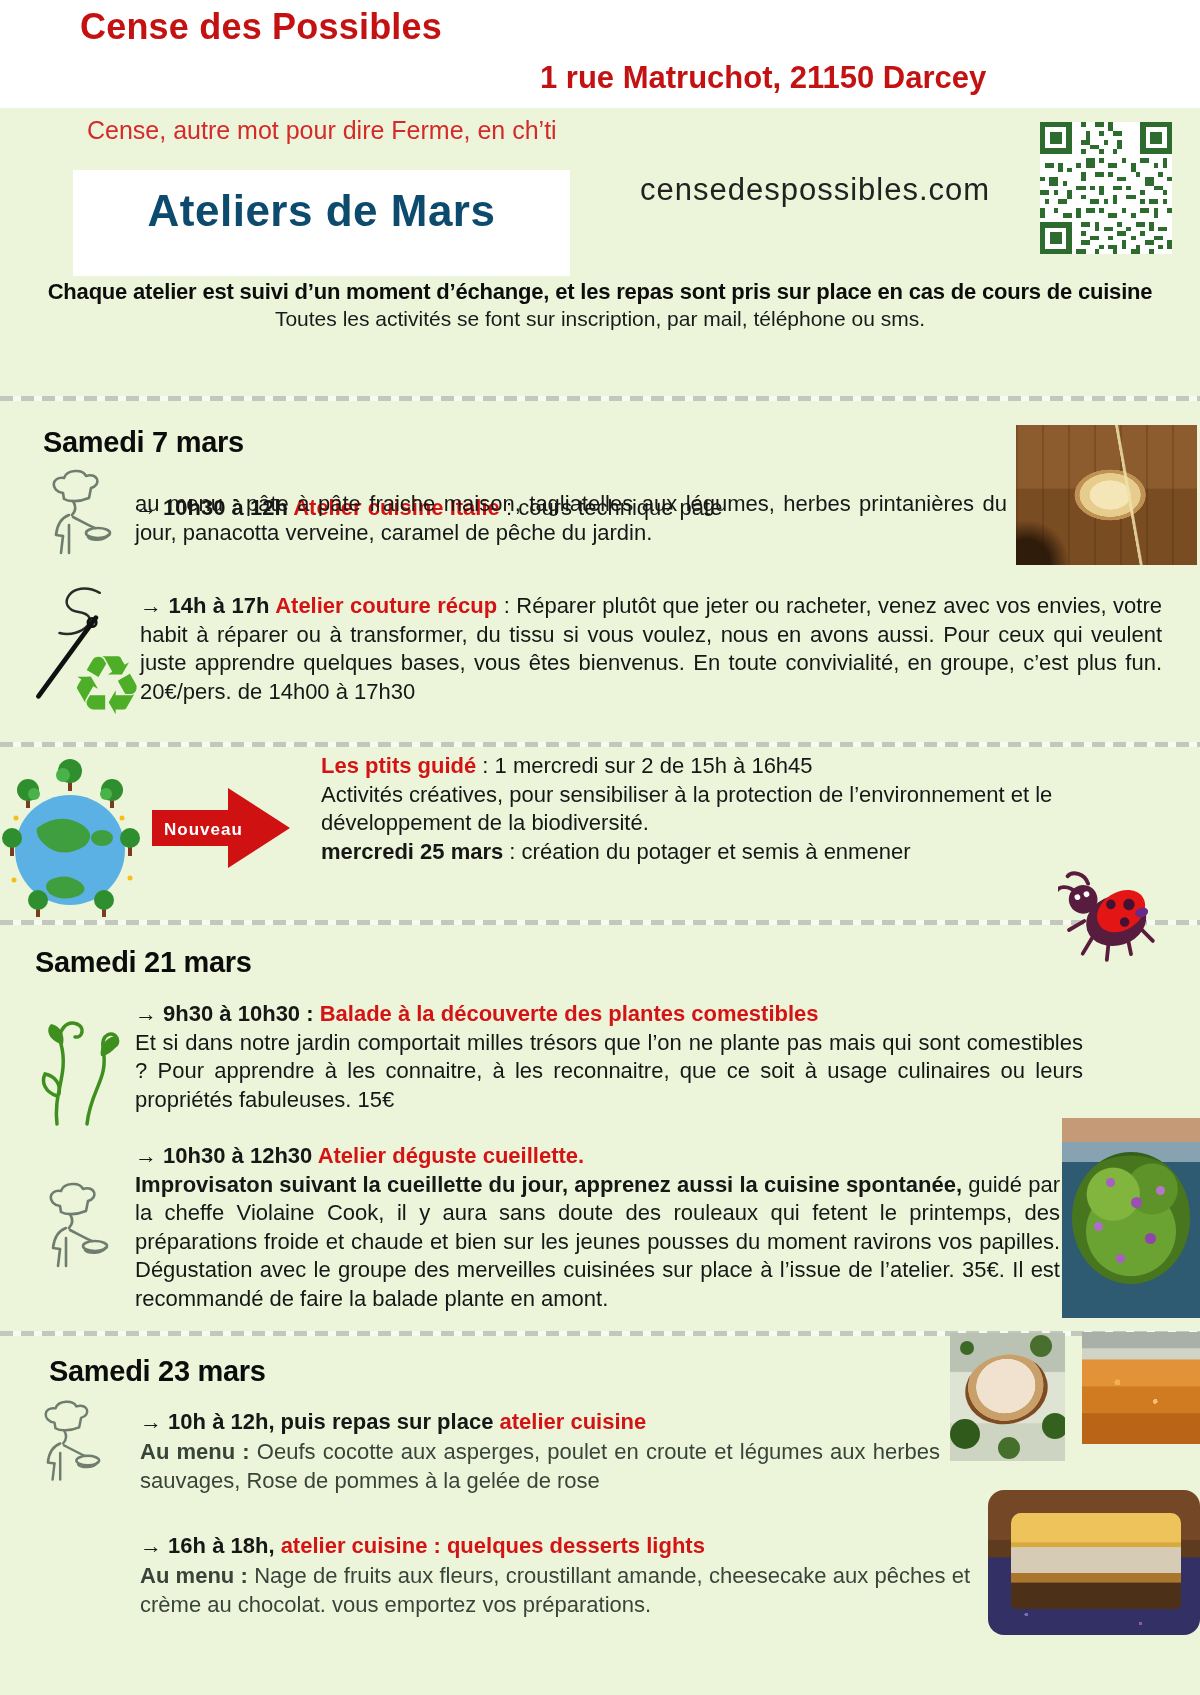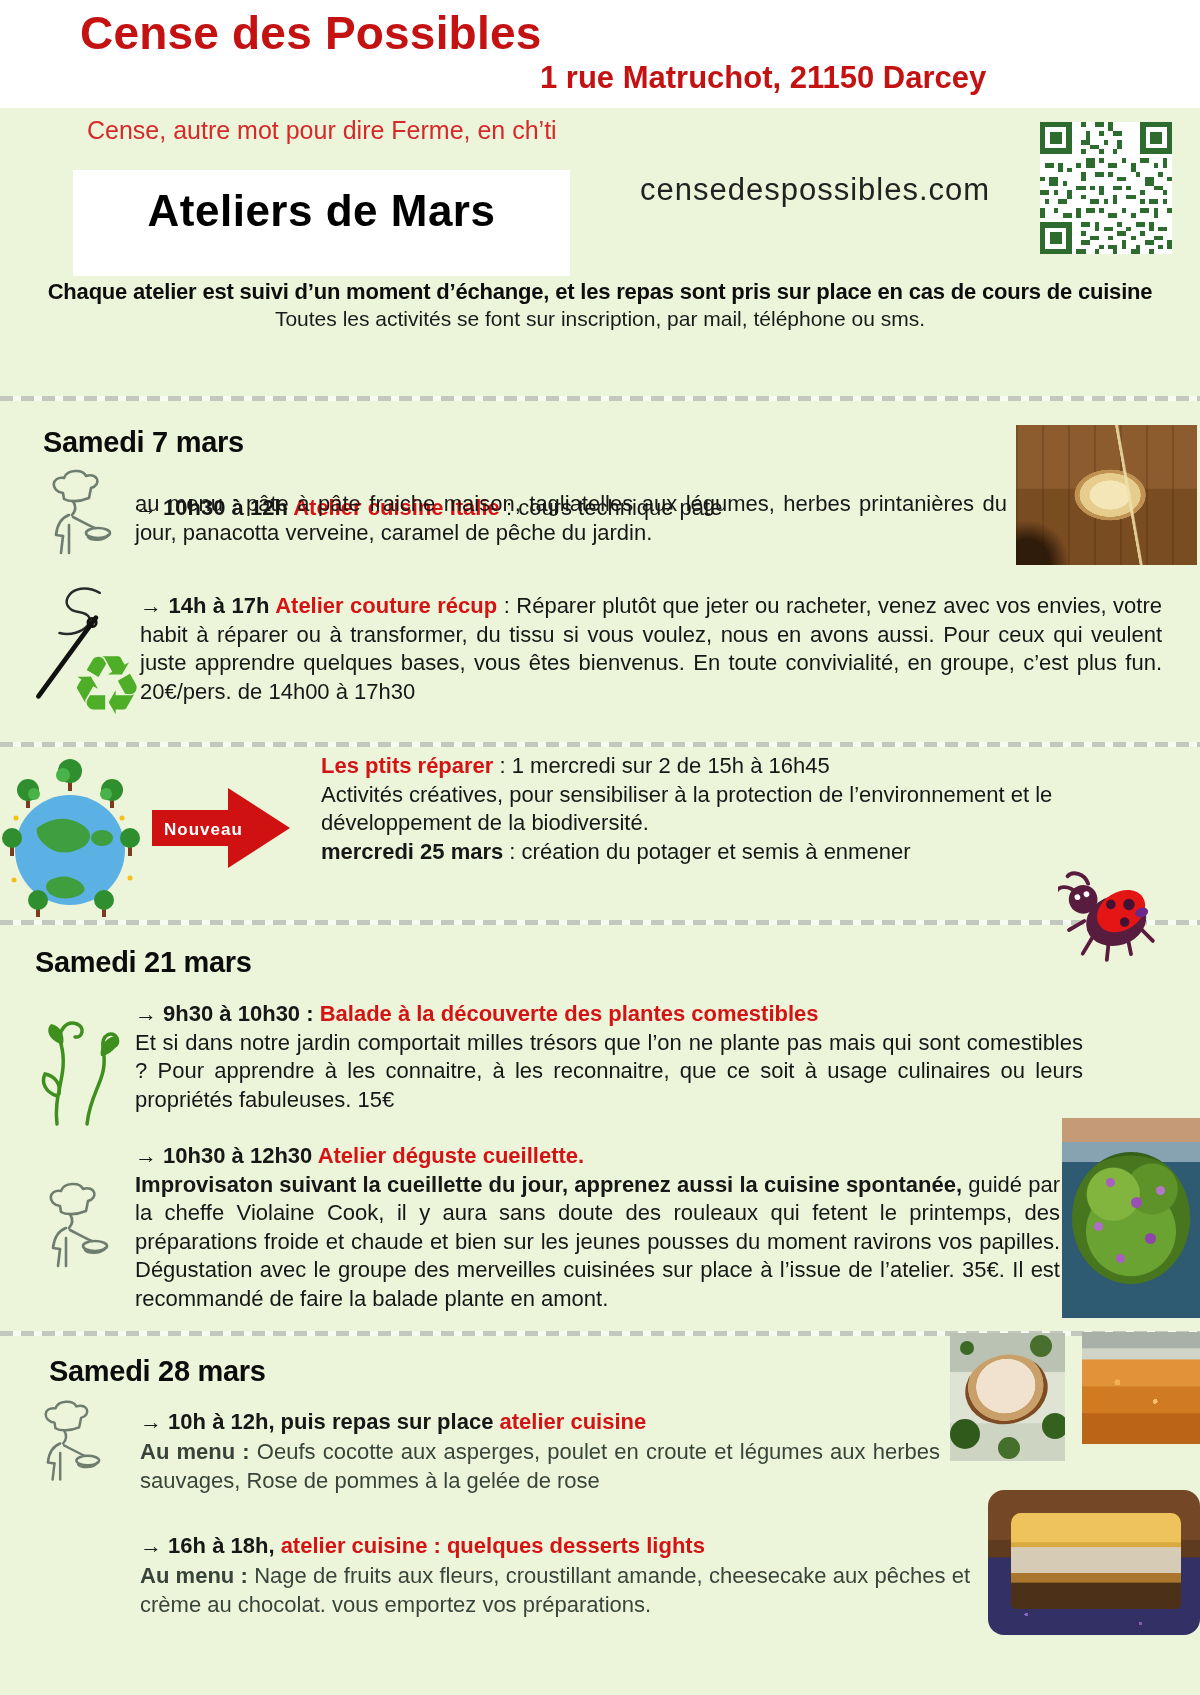--- a/index.html
+++ b/index.html
@@ -7,25 +7,25 @@
         font-family:"Liberation Sans",sans-serif;color:#141414;overflow:hidden;}
   .abs{position:absolute;}
   .green-bg{left:0;top:108px;width:1200px;height:1587px;background:#ecf5da;}
   .divider{left:0;width:1200px;height:5px;
            background:repeating-linear-gradient(90deg,#c3c7bd 0 13px,#f7faf0 13px 21px);}
   .t{font-size:22px;line-height:28.5px;color:#171717;}
   .b{font-weight:bold;}
   .red{color:#d41414;}
   .jus{text-align:justify;}
   .day{font-weight:bold;font-size:29px;color:#0c0c0c;letter-spacing:-0.3px;}
-  .page-title{font-weight:bold;font-size:46px;color:#c41212;letter-spacing:0.2px;}
+  .page-title{font-weight:bold;font-size:36px;color:#c41212;letter-spacing:0.2px;}
   .address{font-weight:bold;font-size:31px;color:#c41212;}
   .subtitle{font-size:25px;color:#d42a2a;}
   .banner-box{background:#ffffff;}
-  .banner-text{font-weight:bold;font-size:44px;color:#000000;text-align:center;
+  .banner-text{font-weight:bold;font-size:44px;color:#0c4a6e;text-align:center;
                padding-top:16px;letter-spacing:0.5px;}
   .website{font-size:31px;color:#222222;letter-spacing:1px;}
   .center-line{left:0;width:1200px;text-align:center;white-space:nowrap;}
   .intro-bold{font-weight:bold;font-size:22px;letter-spacing:-0.2px;color:#0d0d0d;}
   .intro-note{font-size:21px;color:#1a1a1a;}
   .contact{font-weight:bold;font-size:27px;color:#0d0d0d;}
   .menu-text{color:#38443a;}
   .photo{overflow:hidden;}
   .photo-pasta{
     background:
@@ -277,21 +277,21 @@
     </g>
   </svg>
 
   <svg class="abs" style="left:152px;top:776px;" width="140" height="105" viewBox="0 0 140 105">
     <polygon points="0,34 76,34 76,12 138,52 76,92 76,70 0,70" fill="#cf1111"></polygon>
     <text x="12" y="59" font-size="17" font-weight="bold" fill="#ffffff" letter-spacing="1">Nouveau</text>
   </svg>
 
   <div class="abs t" style="left:321px;top:752px;width:815px;">
     <div>
-      <span class="b red">Les ptits réparer</span><span> : 1 mercredi sur 2 de 15h à 16h45</span>
+      <span class="b red">Les ptits guidé</span><span> : 1 mercredi sur 2 de 15h à 16h45</span>
     </div>
     <div>Activités créatives, pour sensibiliser à la protection de l’environnement et le développement de la biodiversité.</div>
     <div>
       <span class="b">mercredi 25 mars</span><span> : création du potager et semis à enmener</span>
     </div>
   </div>
 
   <svg class="abs" style="left:1058px;top:855px;z-index:3;" width="105" height="115" viewBox="0 0 110 120">
     <g transform="rotate(-18 55 60)">
       <g stroke="#5a1c3c" stroke-width="4" stroke-linecap="round" fill="none">
@@ -346,21 +346,21 @@
       <use href="#chef-doodle"></use>
     </svg>
 
   <div class="abs photo photo-salad" style="left:1062px;top:1118px;width:138px;height:200px;z-index:2;">
     <div class="abs salad-leaves"></div>
     <div class="abs salad-flowers"></div>
   </div>
 
   <div class="abs divider" style="top:1331px;"></div>
 
-  <div class="abs day" style="left:49px;top:1355px;">Samedi 28 mars</div>
+  <div class="abs day" style="left:49px;top:1355px;">Samedi 23 mars</div>
   <svg class="abs" style="left:26px;top:1396px;" width="95" height="95" viewBox="0 0 100 100">
       <use href="#chef-doodle"></use>
     </svg>
 
   <div class="abs t" style="left:140px;top:1408px;width:860px;">
     <span class="b">→ 10h à 12h, puis repas sur place </span><span class="b red">atelier cuisine</span>
   </div>
   <div class="abs t jus menu-text" style="left:140px;top:1438px;width:800px;">
     <span class="b">Au menu : </span><span>Oeufs cocotte aux asperges, poulet en croute et légumes aux herbes sauvages, Rose de pommes à la gelée de rose</span>
   </div>

